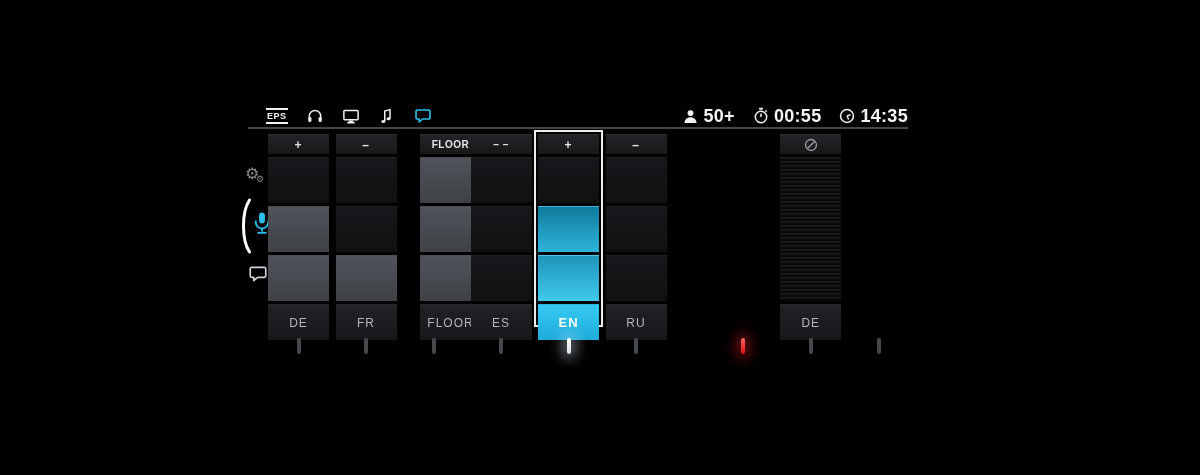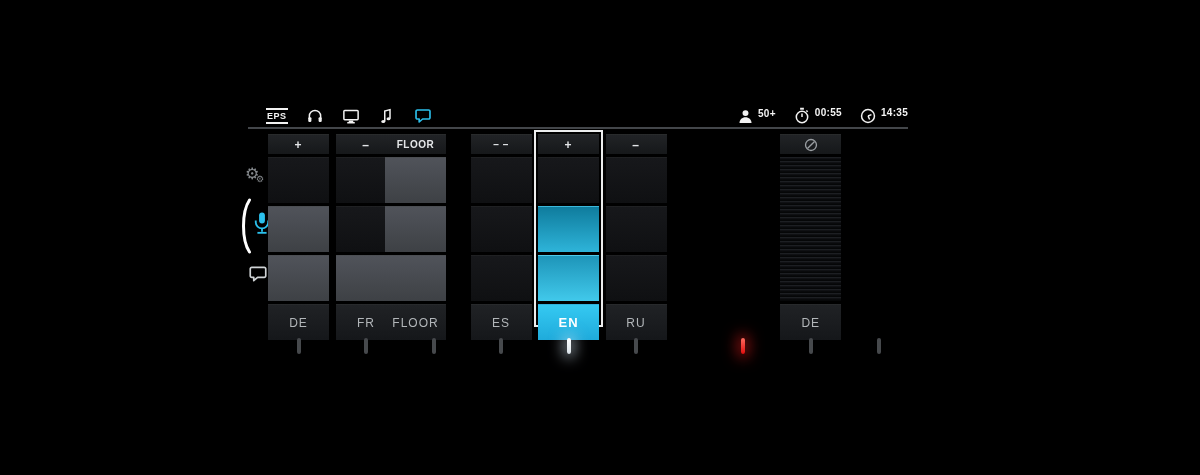--- a/index.html
+++ b/index.html
@@ -11,22 +11,22 @@
   }
   
   .topbar-icons { position:absolute; left:266px; top:104px; height:24px;
     display:flex; align-items:center; gap:18px; }
   .eps-badge { border-top:2px solid #f2f2f2; border-bottom:2px solid #f2f2f2;
     color:#f2f2f2; font-size:9px; font-weight:bold; letter-spacing:.5px;
     padding:1px 1px; line-height:10px; }
   .tb-ic { width:18px; height:18px; display:block; }
   .topbar-status { position:absolute; left:690px; top:104px; width:218px; height:24px;
     display:flex; align-items:center; justify-content:flex-end; gap:17px; }
-  .st-item { display:flex; gap:4px; color:#f4f4f4;
-    font-size:10px; font-weight:bold; letter-spacing:.3px; }
+  .st-item { display:flex; align-items:center; gap:4px; color:#f4f4f4;
+    font-size:18px; font-weight:bold; letter-spacing:.3px; }
   .st-item svg { display:block; }
   .divider { position:absolute; left:248px; top:127px; width:660px; height:2px;
     background:#43464a; }
   
   .sb-item { position:absolute; cursor:pointer; }
   .sb-gear { left:245px; top:166px; color:#84888c; font-size:16px; line-height:16px;
     font-family:"DejaVu Sans",sans-serif; }
   .sb-gear .gear-small { position:absolute; left:11px; top:9px; font-size:9px; line-height:9px; }
   .sb-arc { position:absolute; left:239px; top:198px; }
   .sb-mic { left:252px; top:209px; }
@@ -161,21 +161,21 @@
         <div class="cell c2 on"></div>
         <div class="ch-label">DE</div>
       </div>
       <div class="strip" style="left: 67.5px;">
         <div class="ch-header">–</div>
         <div class="cell c0 off"></div>
         <div class="cell c1 off"></div>
         <div class="cell c2 on"></div>
         <div class="ch-label">FR</div>
       </div>
-      <div class="strip" style="left: 117px; padding-left: 28px;">
+      <div class="strip" style="left: 152px; padding-left: 28px;">
         <div class="ch-header small">FLOOR</div>
         <div class="cell c0 on"></div>
         <div class="cell c1 on"></div>
         <div class="cell c2 on"></div>
         <div class="ch-label">FLOOR</div>
       </div>
       <div class="strip" style="left: 202.5px;">
         <div class="ch-header small">– –</div>
         <div class="cell c0 off"></div>
         <div class="cell c1 off"></div>

